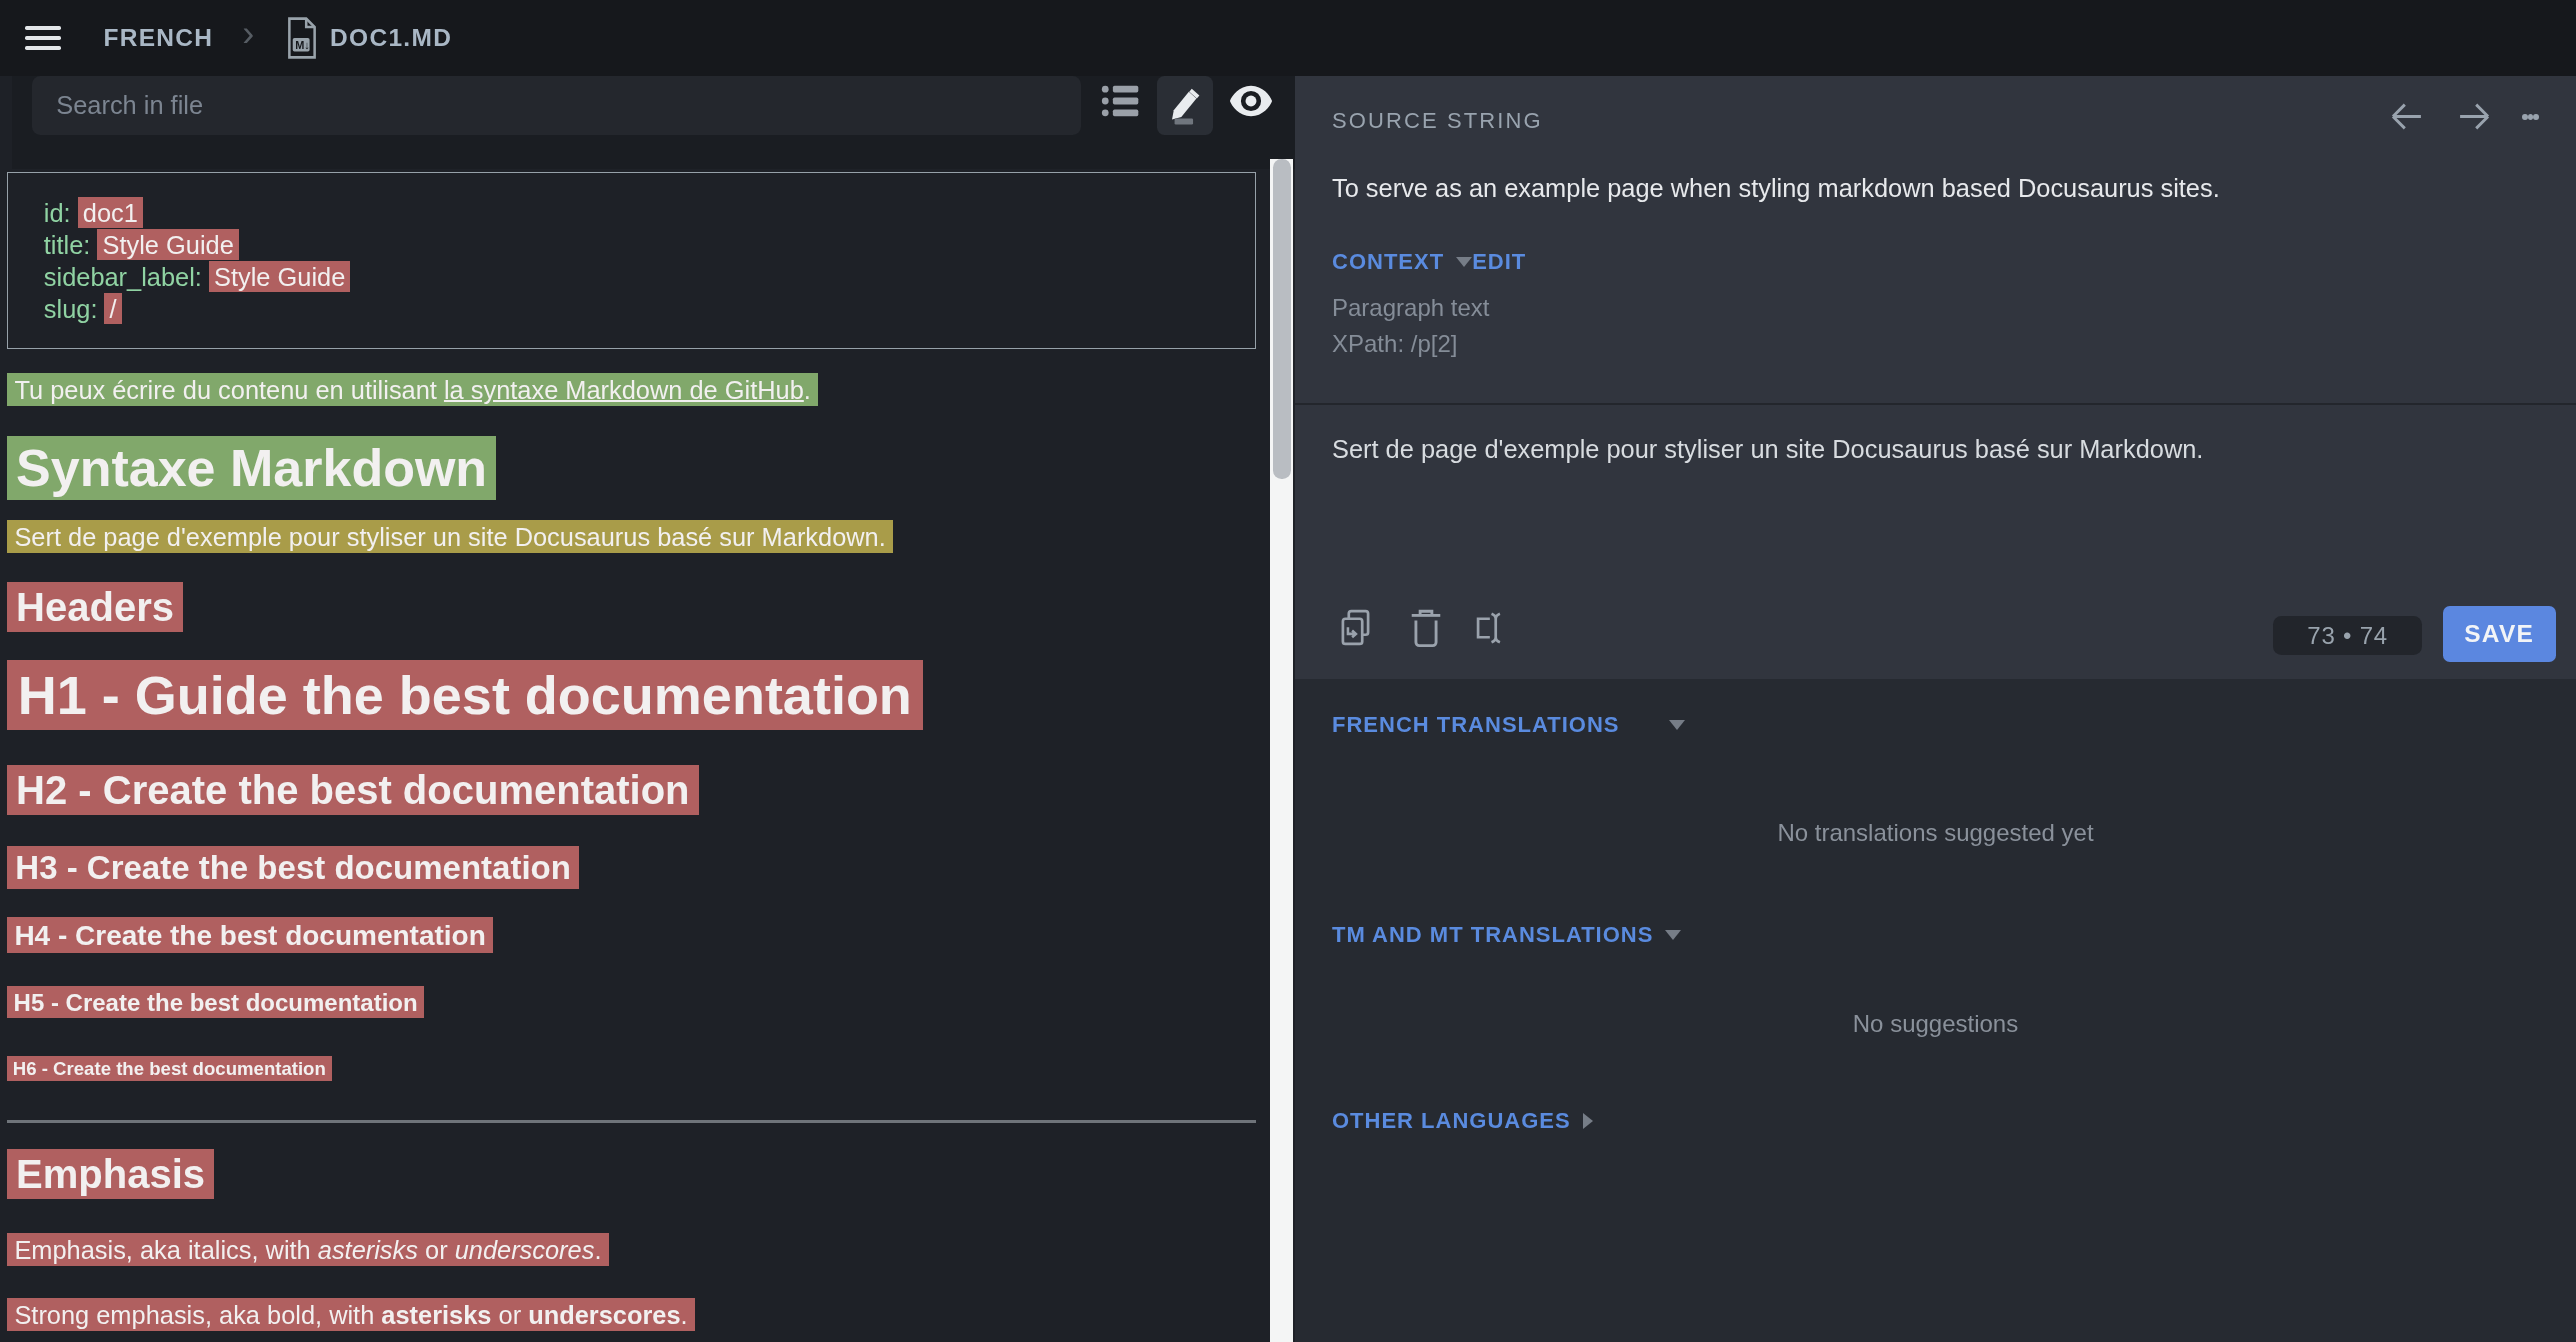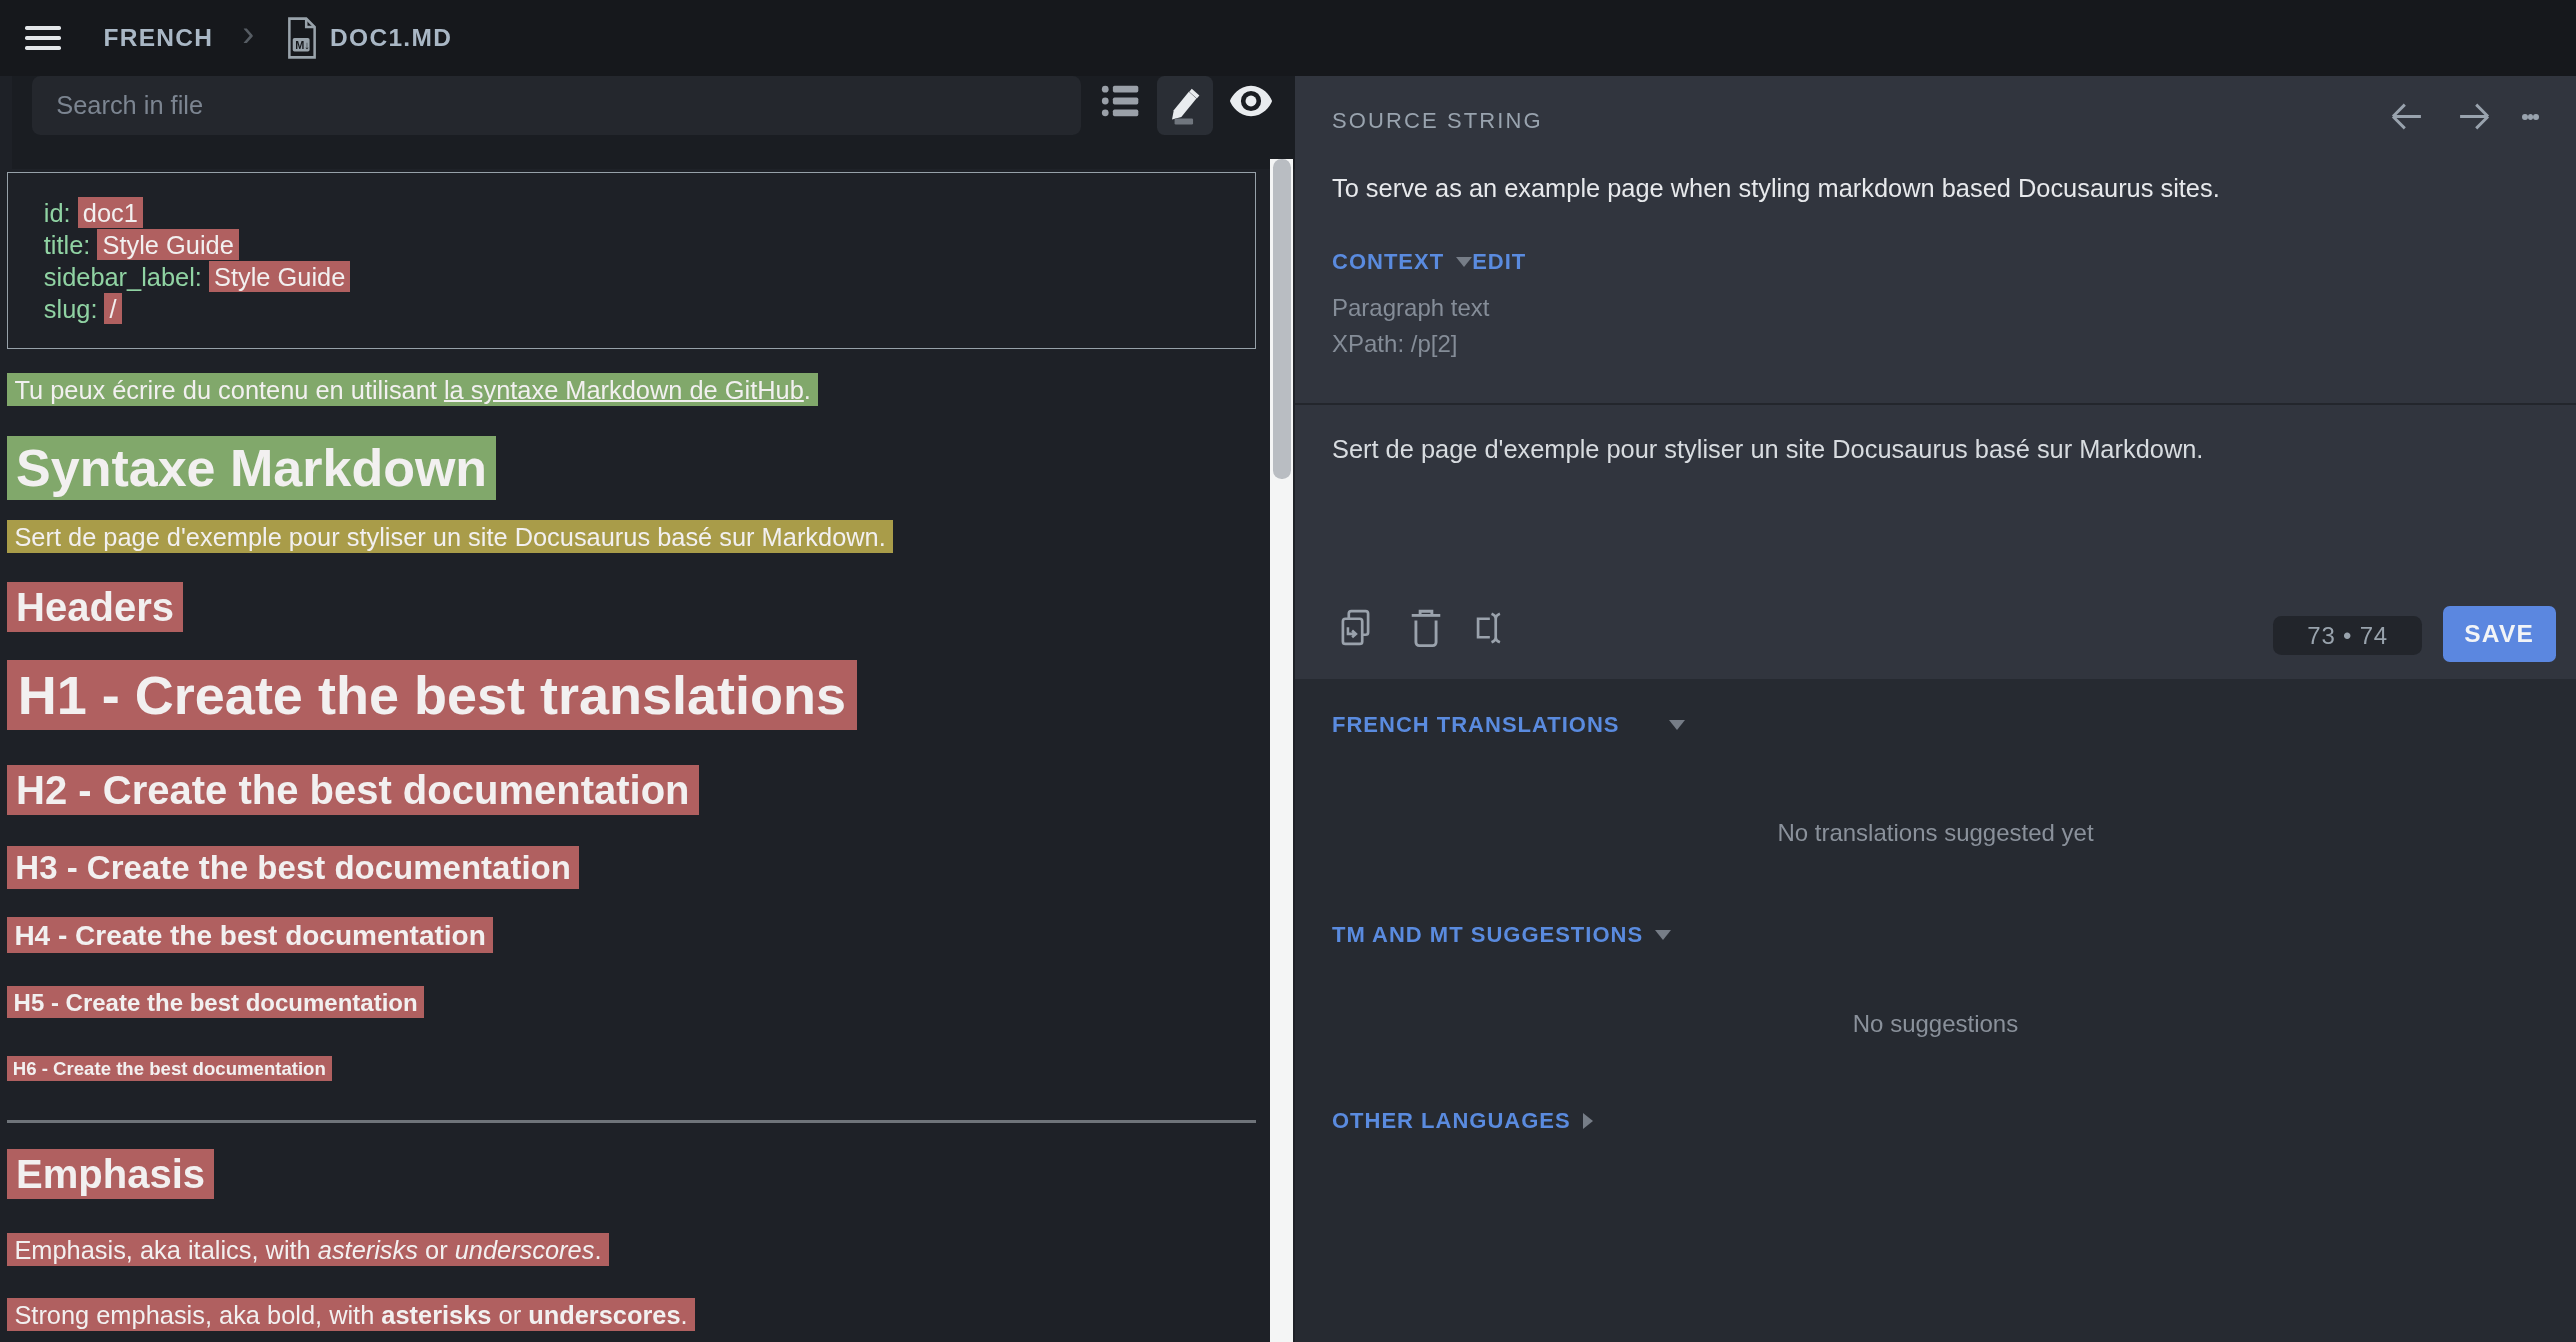--- a/index.html
+++ b/index.html
@@ -170,21 +170,21 @@
 
   <div class="dline" style="top:353px; font-size:25.4px;">
     <span class="hl hl-olive">Sert de page d'exemple pour styliser un site Docusaurus basé sur Markdown.</span>
   </div>
 
   <div class="dline h-w" style="top:416px; font-size:40px;">
     <span class="hl hl-red" style="padding:3.4px 9.3px;">Headers</span>
   </div>
 
   <div class="dline h-w" style="top:495px; font-size:54px;">
-    <span class="hl hl-red" style="padding:5.1px 11px;">H1 - Create the best translations</span>
+    <span class="hl hl-red" style="padding:5.1px 11px;">H1 - Guide the best documentation</span>
   </div>
   <div class="dline h-w" style="top:599px; font-size:40px;">
     <span class="hl hl-red" style="padding:3.4px 9.3px;">H2 - Create the best documentation</span>
   </div>
   <div class="dline h-w" style="top:680px; font-size:33px;">
     <span class="hl hl-red" style="padding:3.4px 8.5px;">H3 - Create the best documentation</span>
   </div>
   <div class="dline h-w" style="top:750px; font-size:28px;">
     <span class="hl hl-red" style="padding:2.5px 7.6px;">H4 - Create the best documentation</span>
   </div>
@@ -279,21 +279,21 @@
     <button class="save-btn">SAVE</button>
   </div>
 
   <div class="section-row sec-fr">
     <span class="link-btn">FRENCH TRANSLATIONS</span>
     <span class="tri-down"></span>
   </div>
   <div class="empty-msg empty-1">No translations suggested yet</div>
 
   <div class="section-row sec-tm">
-    <span class="link-btn">TM AND MT SUGGESTIONS</span>
+    <span class="link-btn">TM AND MT TRANSLATIONS</span>
     <span class="tri-down"></span>
   </div>
   <div class="empty-msg empty-2">No suggestions</div>
 
   <div class="section-row sec-other">
     <span class="link-btn">OTHER LANGUAGES</span>
     <span class="tri-right"></span>
   </div>
 
 </div>

